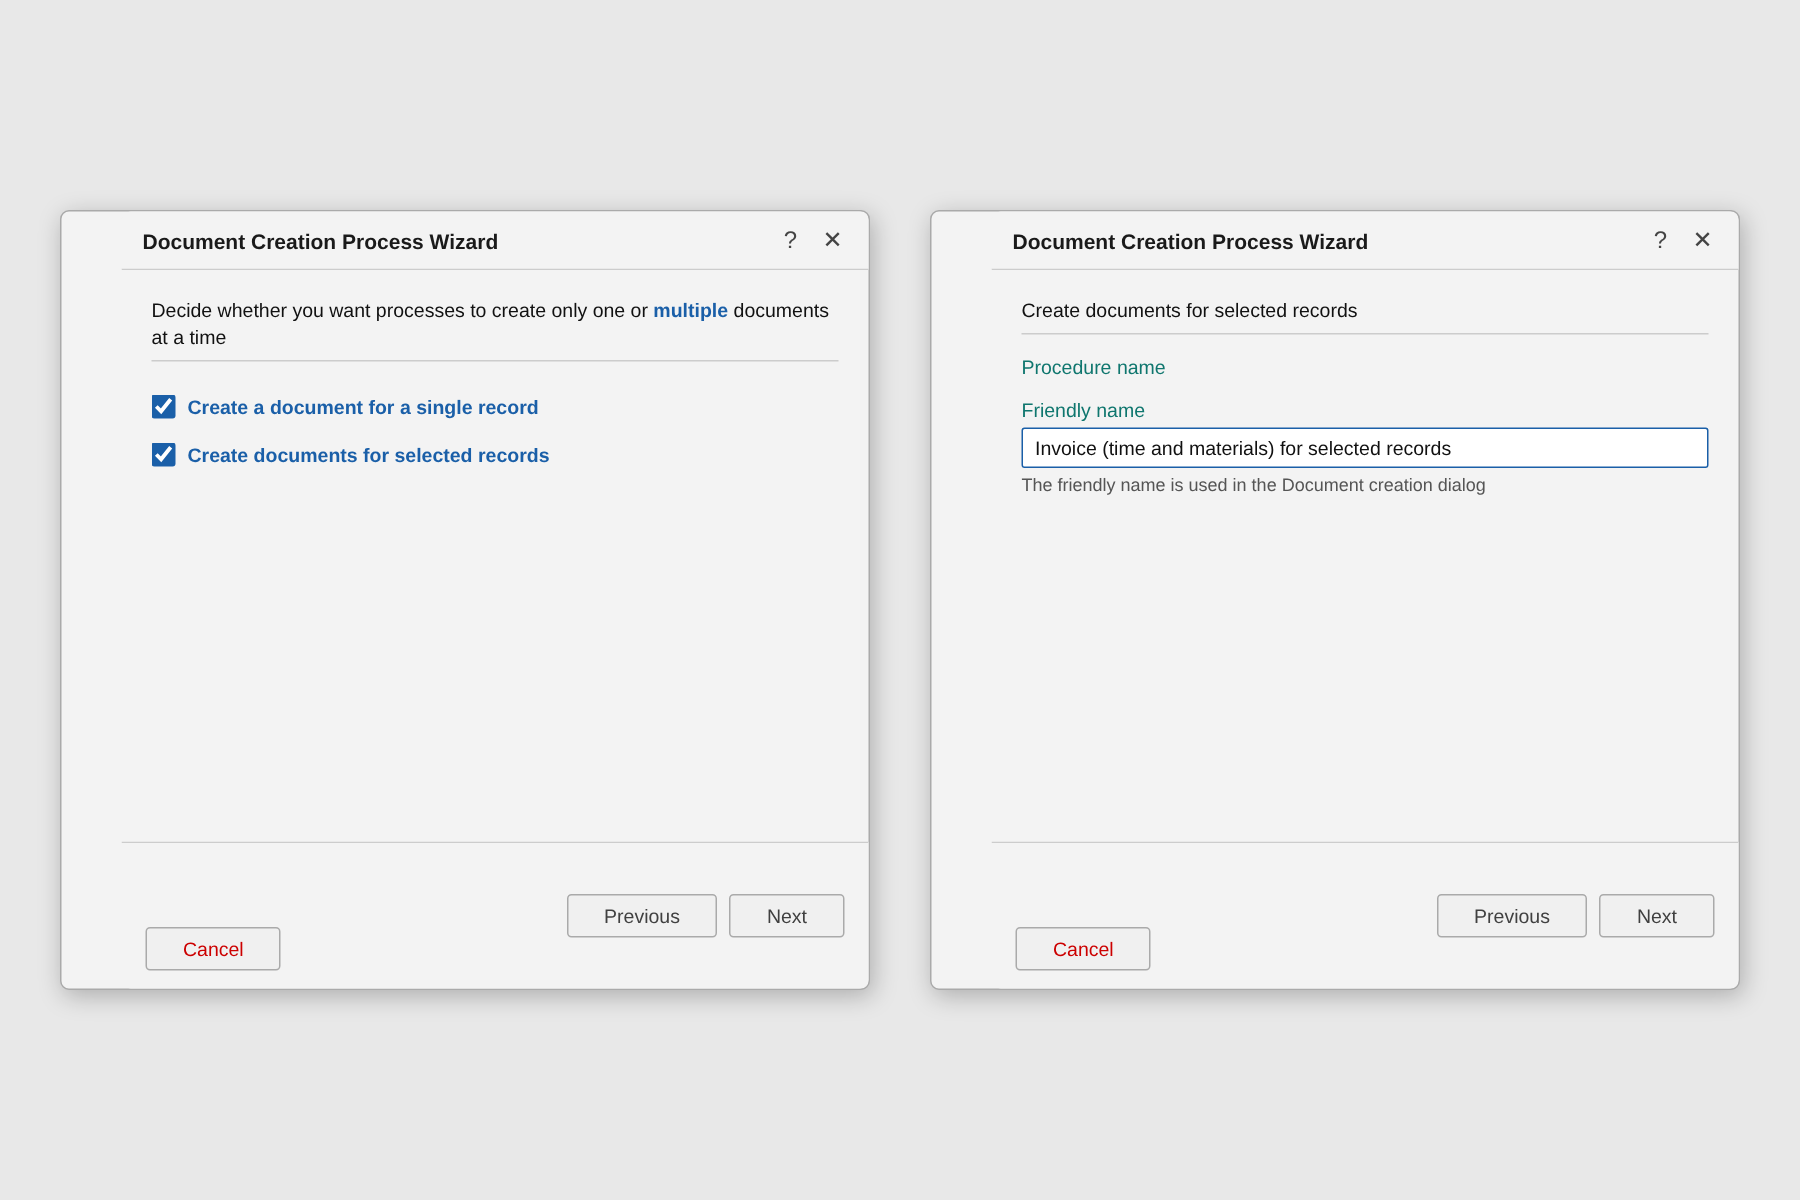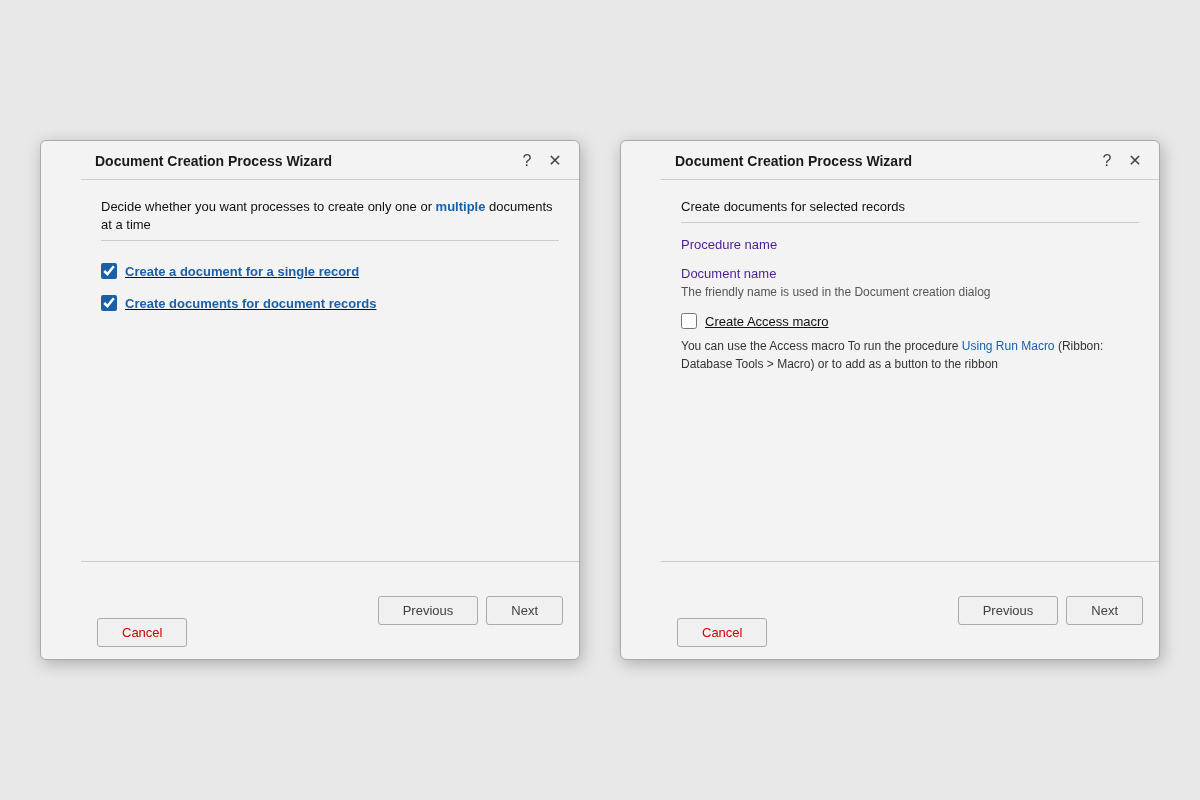--- a/index.html
+++ b/index.html
@@ -85,21 +85,20 @@
       gap: 16px;
       padding: 8px 0;
     }
 
     .checkbox-row {
       display: flex;
       align-items: center;
       gap: 8px;
       font-size: 13px;
       color: #111;
-      text-decoration: underline;
     }
 
     .checkbox-row input[type="checkbox"] {
       width: 16px;
       height: 16px;
       accent-color: #1a5fa8;
       cursor: pointer;
     }
 
     .checkbox-row label {
@@ -143,21 +142,21 @@
 
     
     .form-group {
       display: flex;
       flex-direction: column;
       gap: 4px;
     }
 
     .form-label {
       font-size: 13px;
-      color: #4c1d95;
+      color: #0f766e;
       font-weight: 500;
     }
 
     .form-input {
       border: 1.5px solid #1a5fa8;
       border-radius: 2px;
       padding: 5px 8px;
       font-size: 13px;
       background: #fff;
       color: #111;
@@ -210,21 +209,21 @@
         <input type="checkbox" id="opt1" checked="" style="">
         <label for="opt1">
           <span>Create a document for a </span><span class="highlight">single</span><span> record</span>
         </label>
       </div>
 
 
       <div class="checkbox-row">
         <input type="checkbox" id="opt3" checked="" style="">
         <label for="opt3">
-          <span>Create documents for </span><span class="highlight">document</span><span> records</span>
+          <span>Create documents for </span><span class="highlight">selected</span><span> records</span>
         </label>
       </div>
     </div>
     <div class="spacer"></div>
   </div>
   <div class="dialog-footer">
     <div class="dialog-footer-left">
       <button class="btn btn-cancel">Cancel</button>
     </div>
     <button class="btn">Previous</button>
@@ -241,33 +240,25 @@
     </div>
   </div>
   <div class="dialog-body">
     <div class="dialog-subtitle">Create documents for selected records</div>
 
     <div class="form-group">
       <label class="form-label">Procedure name</label>
     </div>
 
     <div class="form-group">
-      <label class="form-label">Document name</label>
+      <label class="form-label">Friendly name</label>
+      <input type="text" class="form-input" value="Invoice (time and materials) for selected records" style="">
       <span class="hint-text">The friendly name is used in the Document creation dialog</span>
     </div>
 
-    <div class="access-macro-section">
-      <div class="checkbox-row">
-        <input type="checkbox" id="createMacro" style="">
-        <label for="createMacro">Create Access macro</label>
-      </div>
-      <div class="macro-description">
-        <span>You can use the Access macro To run the procedure </span><span class="link">Using Run Macro</span><span> (Ribbon: Database Tools &gt; Macro) or to add as a button to the ribbon</span>
-      </div>
-    </div>
 
 
     <div class="spacer"></div>
   </div>
   <div class="dialog-footer">
     <div class="dialog-footer-left">
       <button class="btn btn-cancel">Cancel</button>
     </div>
     <button class="btn">Previous</button>
     <button class="btn">Next</button>

